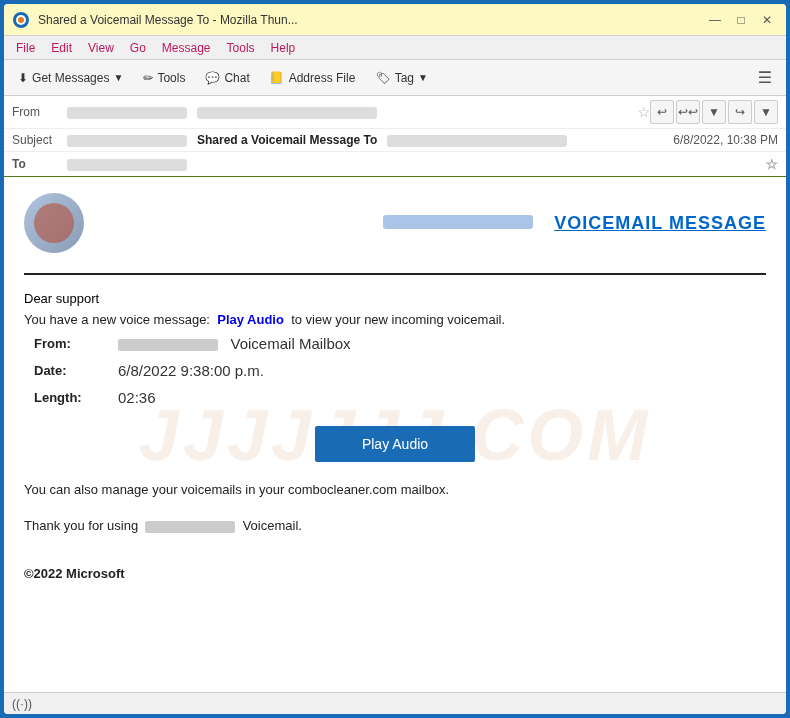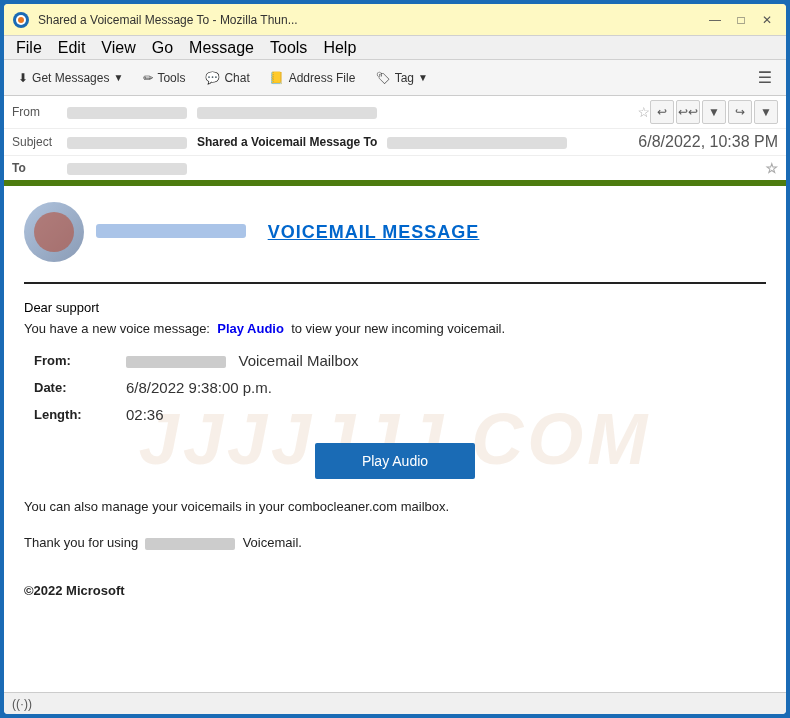--- a/index.html
+++ b/index.html
@@ -71,23 +71,23 @@
       height: 24px;
       background: #f0f0f0;
       display: flex;
       align-items: center;
       padding: 0 4px;
       border-bottom: 1px solid #d0d0d0;
       flex-shrink: 0;
     }
     .menu-item {
       padding: 2px 8px;
-      font-size: 16px;
-      cursor: pointer;
-      color: #000000;
+      font-size: 12px;
+      cursor: pointer;
+      color: #be185d;
       border-radius: 3px;
     }
 
     
     .toolbar {
       height: 36px;
       background: #f5f5f5;
       display: flex;
       align-items: center;
       padding: 0 6px;
@@ -113,21 +113,21 @@
       border: none;
       background: transparent;
       cursor: pointer;
       font-size: 16px;
       color: #555;
     }
 
     
     .email-header {
       background: white;
-      border-bottom: 6px solid #4d7c0f;
+      border-bottom: 1px solid #4d7c0f;
       flex-shrink: 0;
     }
     .header-row {
       display: flex;
       align-items: center;
       padding: 4px 8px;
       border-bottom: 1px solid #eee;
       font-size: 12px;
     }
     .header-label {
@@ -163,21 +163,21 @@
       height: 12px;
       width: 180px;
       vertical-align: middle;
     }
     .header-value strong {
       color: #222;
       font-weight: 600;
       font-size: 12px;
     }
     .header-date {
-      font-size: 16px;
+      font-size: 12px;
       color: #555;
       white-space: nowrap;
       margin-left: 8px;
     }
     .star-icon {
       font-size: 14px;
       color: #aaa;
       margin-left: 6px;
       cursor: pointer;
     }
@@ -228,20 +228,21 @@
       z-index: 0;
       font-style: italic;
     }
 
     
     .email-logo-area {
       display: flex;
       align-items: center;
       margin-bottom: 12px;
       padding-bottom: 8px;
+      text-align: right;
     }
     .logo-circle {
       width: 60px;
       height: 60px;
       border-radius: 50%;
       background: linear-gradient(135deg, #b0c4de, #8a9bb5);
       display: flex;
       align-items: center;
       justify-content: center;
       margin-right: 12px;
@@ -280,41 +281,41 @@
     }
 
     .greeting {
       font-size: 13px;
       color: #000000;
       margin-bottom: 6px;
     }
     .message-line {
       font-size: 13px;
       color: #222;
-      margin-bottom: 16px;
+      margin-bottom: 8px;
     }
     .play-audio-link {
       color: #0000ee;
       font-weight: bold;
       text-decoration: none;
     }
 
     .info-table {
       margin-left: 10px;
       margin-bottom: 20px;
     }
     .info-row {
       display: flex;
       align-items: center;
       margin-bottom: 10px;
     }
     .info-label {
       font-weight: bold;
       font-size: 13px;
-      width: 92px;
+      width: 84px;
       color: #222;
     }
     .info-value {
       font-size: 15px;
       color: #333;
     }
     .info-value .blurred-sm {
       background: #ccc;
       border-radius: 2px;
       display: inline-block;

